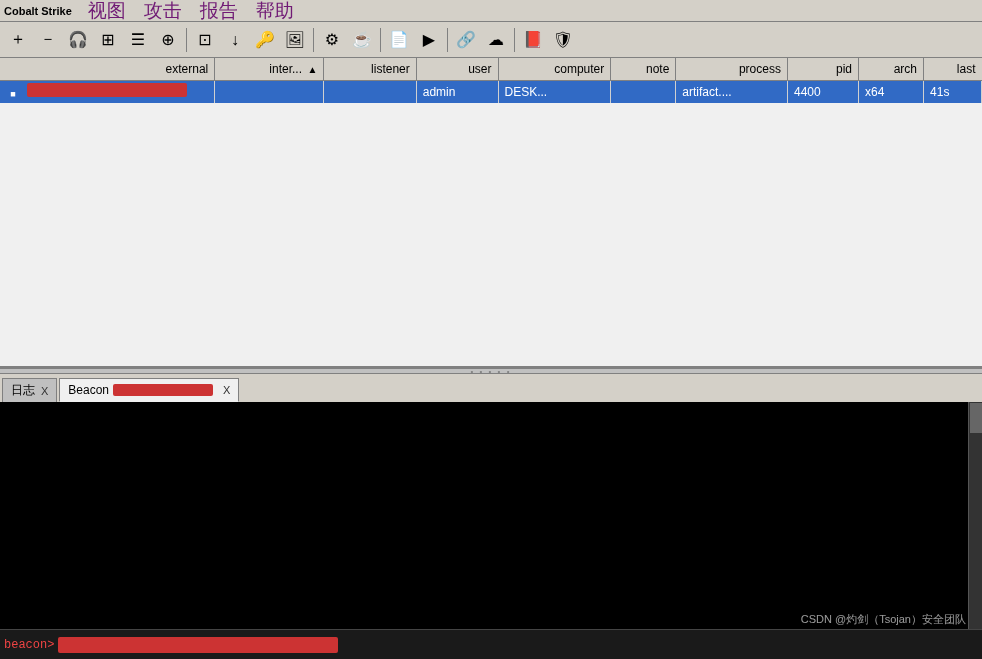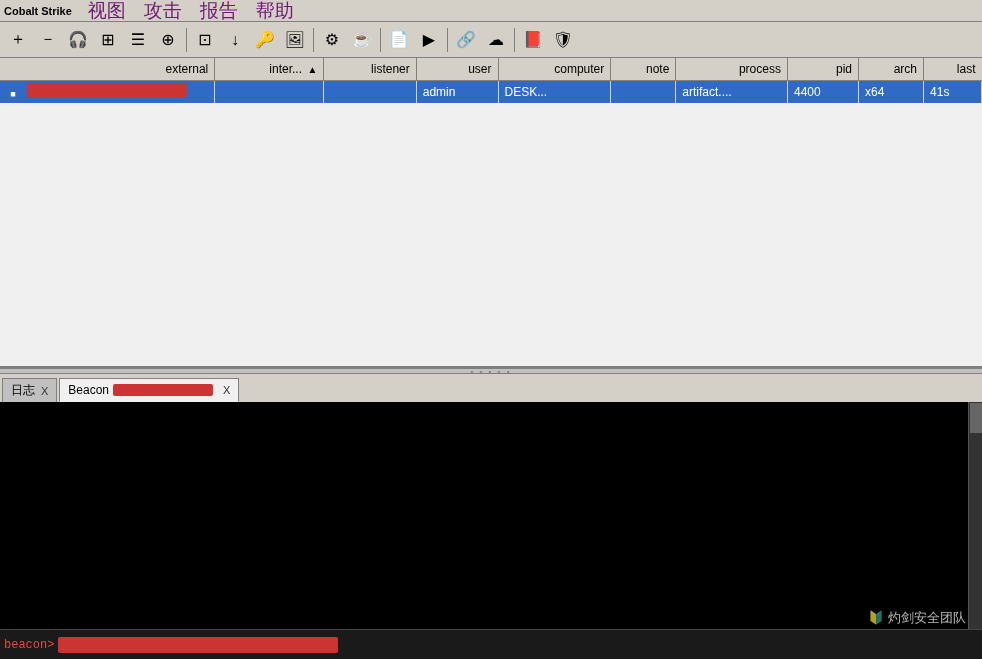--- a/index.html
+++ b/index.html
@@ -398,21 +398,21 @@
       </div>
     </div>
 
     <div id="console-area">
       <div id="console-output"></div>
       <div id="console-scrollbar">
         <div id="console-scrollbar-thumb"></div>
       </div>
 
       <div id="watermark">
-        <div class="wm-logo">🔰 <span>灼剑安全团队</span></div>
+        <div>CSDN @灼剑（Tsojan）安全团队</div>
       </div>
 
       <div id="input-bar">
         <span class="beacon-prompt">beacon&gt;</span>
         <span class="input-red-bar"></span>
       </div>
     </div>
 
   </div>
 </div>

